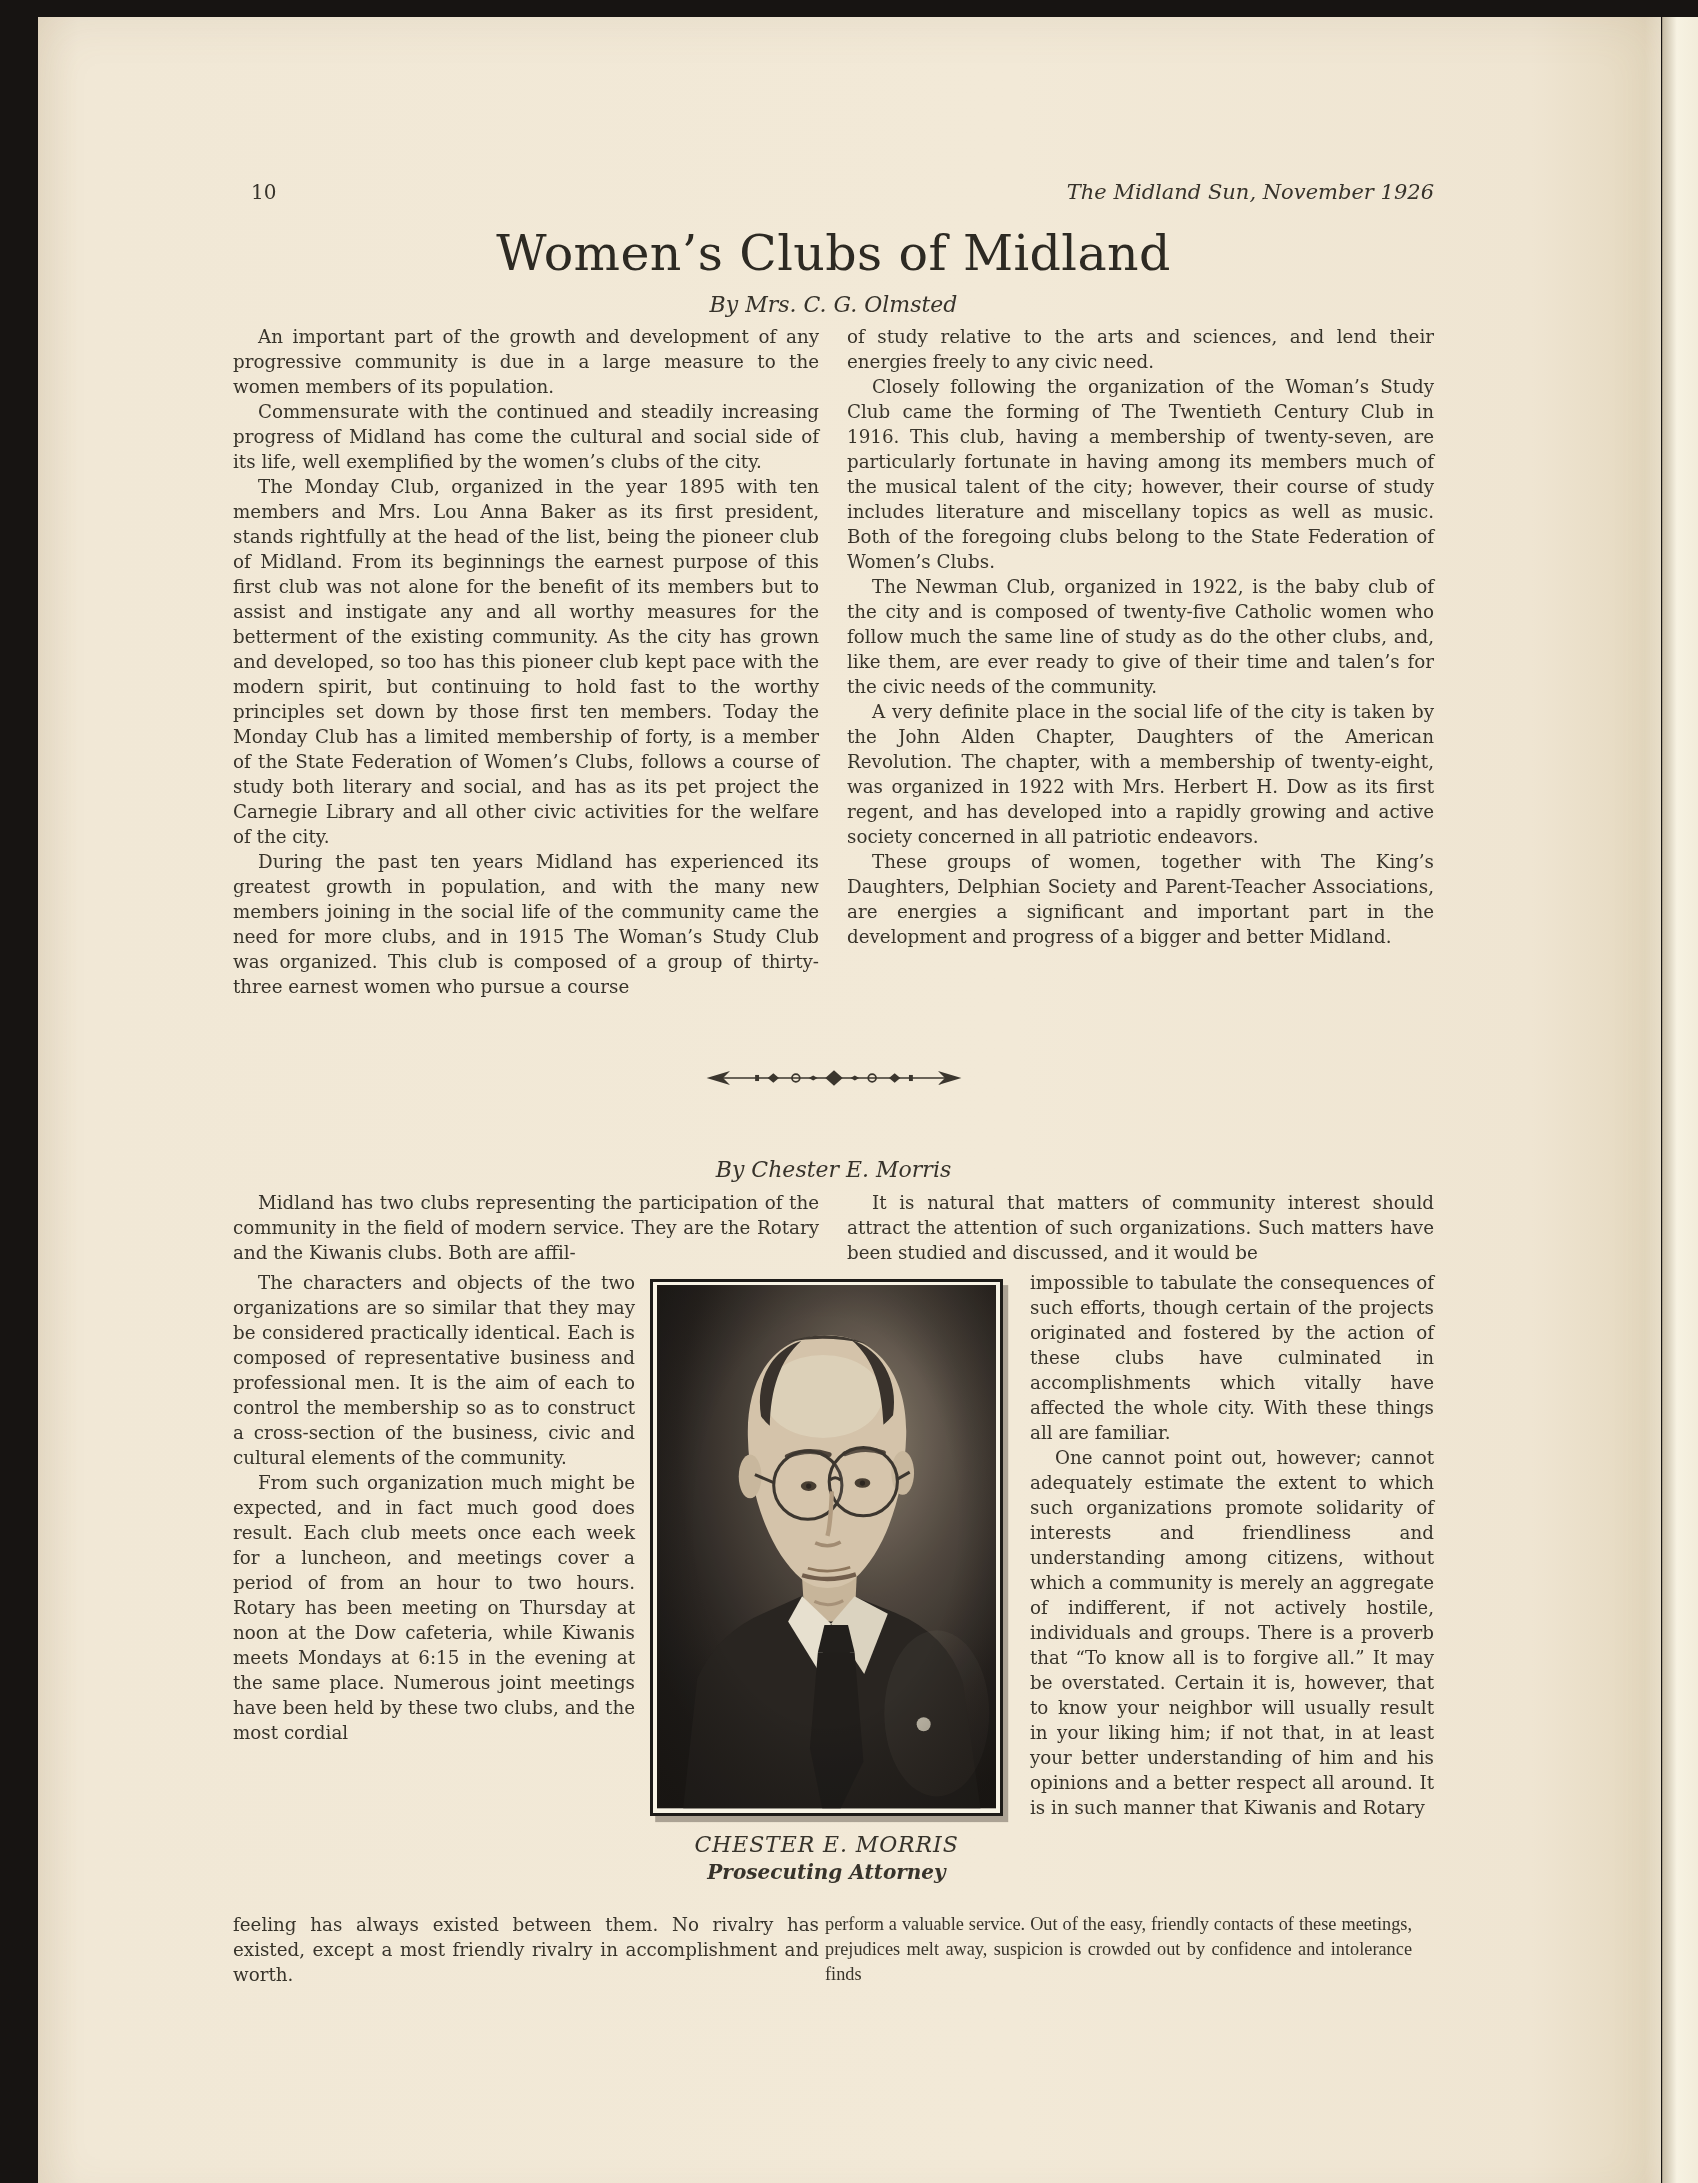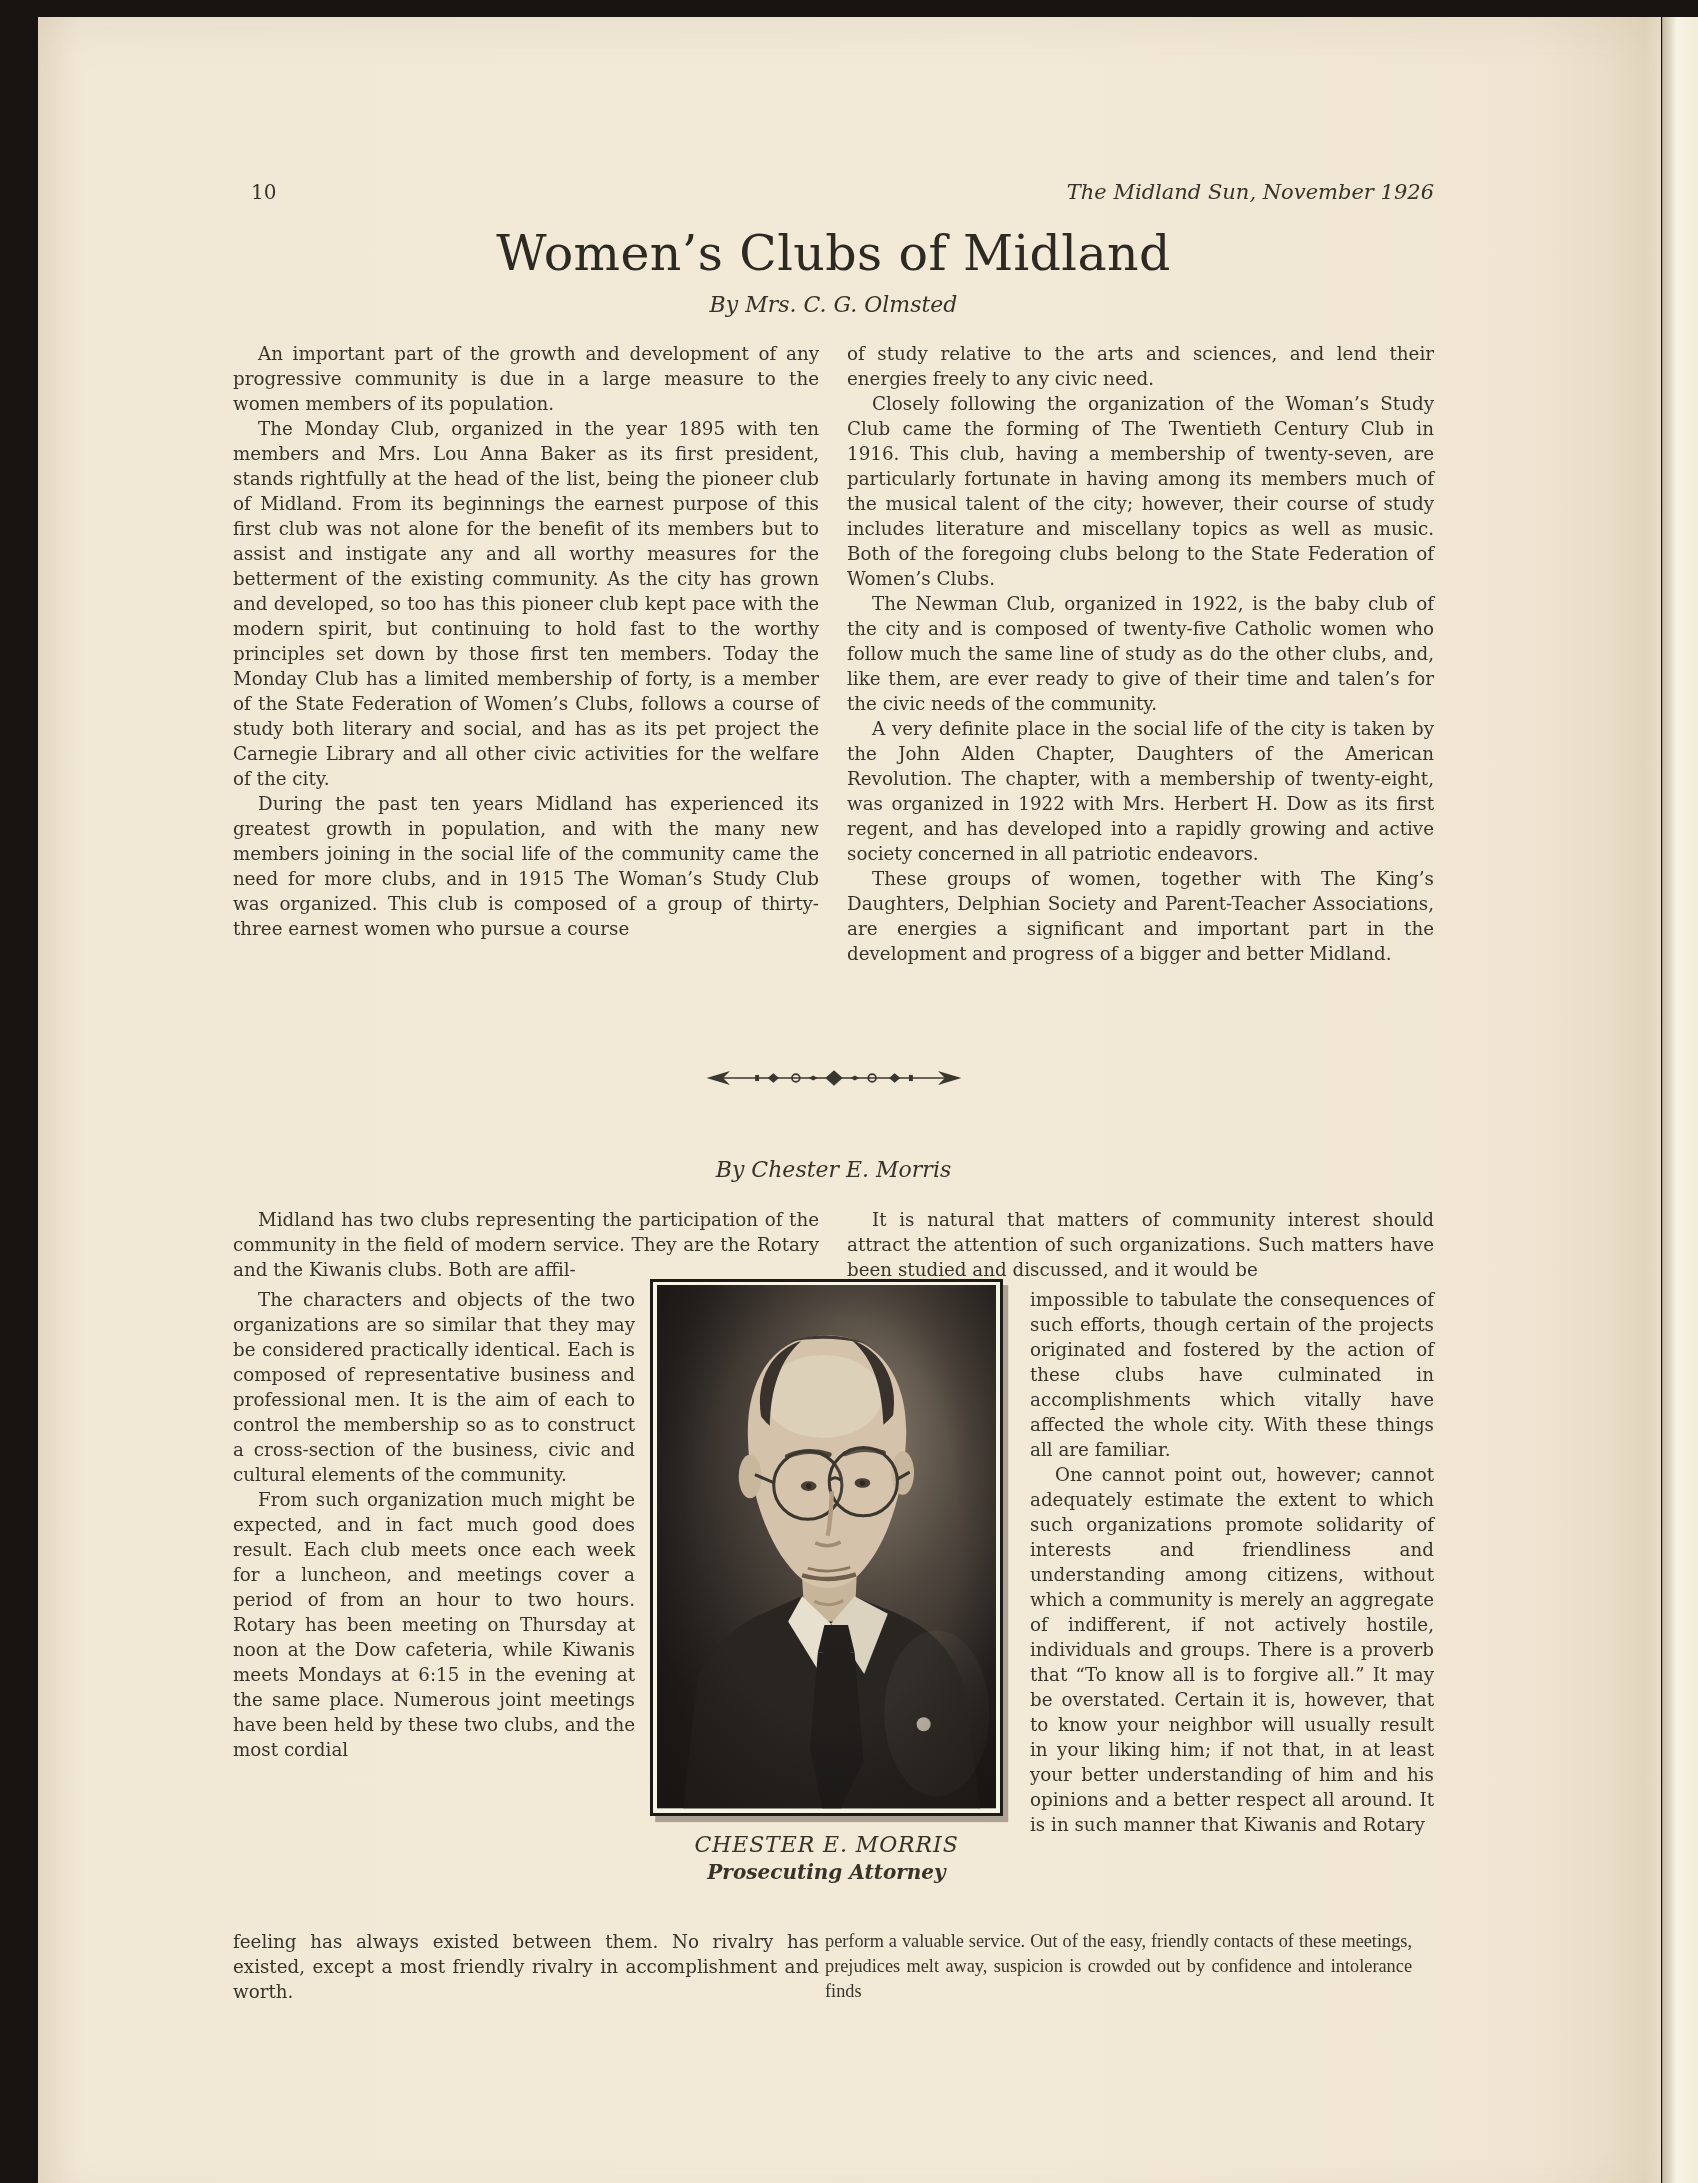--- a/index.html
+++ b/index.html
@@ -37,21 +37,20 @@
   .byline{
     position:absolute;left:195px;width:1201px;
     text-align:center;font-style:italic;font-size:22px;line-height:1.2;color:#37332b;
   }
   .b1{top:275px;}
   .b2{top:1140px;}
   .body-text{
     position:absolute;
     font-size:18.3px;line-height:25px;color:#38342b;
     text-align:justify;
-    margin-top:17px;
   }
   .body-text p{margin:0;text-indent:25px;}
   .body-text p.cont{text-indent:0;}
   .a1-left{left:195px;top:307px;width:586px;}
   .a1-right{left:809px;top:307px;width:587px;}
   .a2-left-a{left:195px;top:1173px;width:586px;}
   .a2-left-b{left:195px;top:1253px;width:402px;}
   .a2-left-c{left:195px;top:1895px;width:586px;}
   .a2-right-a{left:809px;top:1173px;width:587px;}
   .a2-right-b{left:992px;top:1253px;width:404px;}
@@ -85,20 +84,21 @@
 <div class="sheet">
 
   <div class="pageno">10</div>
   <div class="runhead">The Midland Sun, November 1926</div>
 
   <h1 class="article-title t1">Women’s Clubs of Midland</h1>
   <div class="byline b1">By Mrs. C. G. Olmsted</div>
 
   <div class="body-text a1-left">
     <p>An important part of the growth and development of any progressive community is due in a large measure to the women members of its population.</p>
+    <p>Commensurate with the continued and steadily increasing progress of Midland has come the cultural and social side of its life, well exemplified by the women’s clubs of the city.</p>
     <p>The Monday Club, organized in the year 1895 with ten members and Mrs. Lou Anna Baker as its first president, stands rightfully at the head of the list, being the pioneer club of Midland.  From its beginnings the earnest purpose of this first club was not alone for the benefit of its members but to assist and instigate any and all worthy measures for the betterment of the existing community.  As the city has grown and developed, so too has this pioneer club kept pace with the modern spirit, but continuing to hold fast to the worthy principles set down by those first ten members.  Today the Monday Club has a limited membership of forty, is a member of the State Federation of Women’s Clubs, follows a course of study both literary and social, and has as its pet project the Carnegie Library and all other civic activities for the welfare of the city.</p>
     <p>During the past ten years Midland has experienced its greatest growth in population, and with the many new members joining in the social life of the community came the need for more clubs, and in 1915 The Woman’s Study Club was organized.  This club is composed of a group of thirty-three earnest women who pursue a course</p>
   </div>
 
   <div class="body-text a1-right">
     <p class="cont">of study relative to the arts and sciences, and lend their energies freely to any civic need.</p>
     <p>Closely following the organization of the Woman’s Study Club came the forming of The Twentieth Century Club in 1916.  This club, having a membership of twenty-seven, are particularly fortunate in having among its members much of the musical talent of the city; however, their course of study includes literature and miscellany topics as well as music.  Both of the foregoing clubs belong to the State Federation of Women’s Clubs.</p>
     <p>The Newman Club, organized in 1922, is the baby club of the city and is composed of twenty-five Catholic women who follow much the same line of study as do the other clubs, and, like them, are ever ready to give of their time and talen’s for the civic needs of the community.</p>
     <p>A very definite place in the social life of the city is taken by the John Alden Chapter, Daughters of the American Revolution.  The chapter, with a membership of twenty-eight, was organized in 1922 with Mrs. Herbert H. Dow as its first regent, and has developed into a rapidly growing and active society concerned in all patriotic endeavors.</p>
     <p>These groups of women, together with The King’s Daughters, Delphian Society and Parent-Teacher Associations, are energies a significant and important part in the development and progress of a bigger and better Midland.</p>

